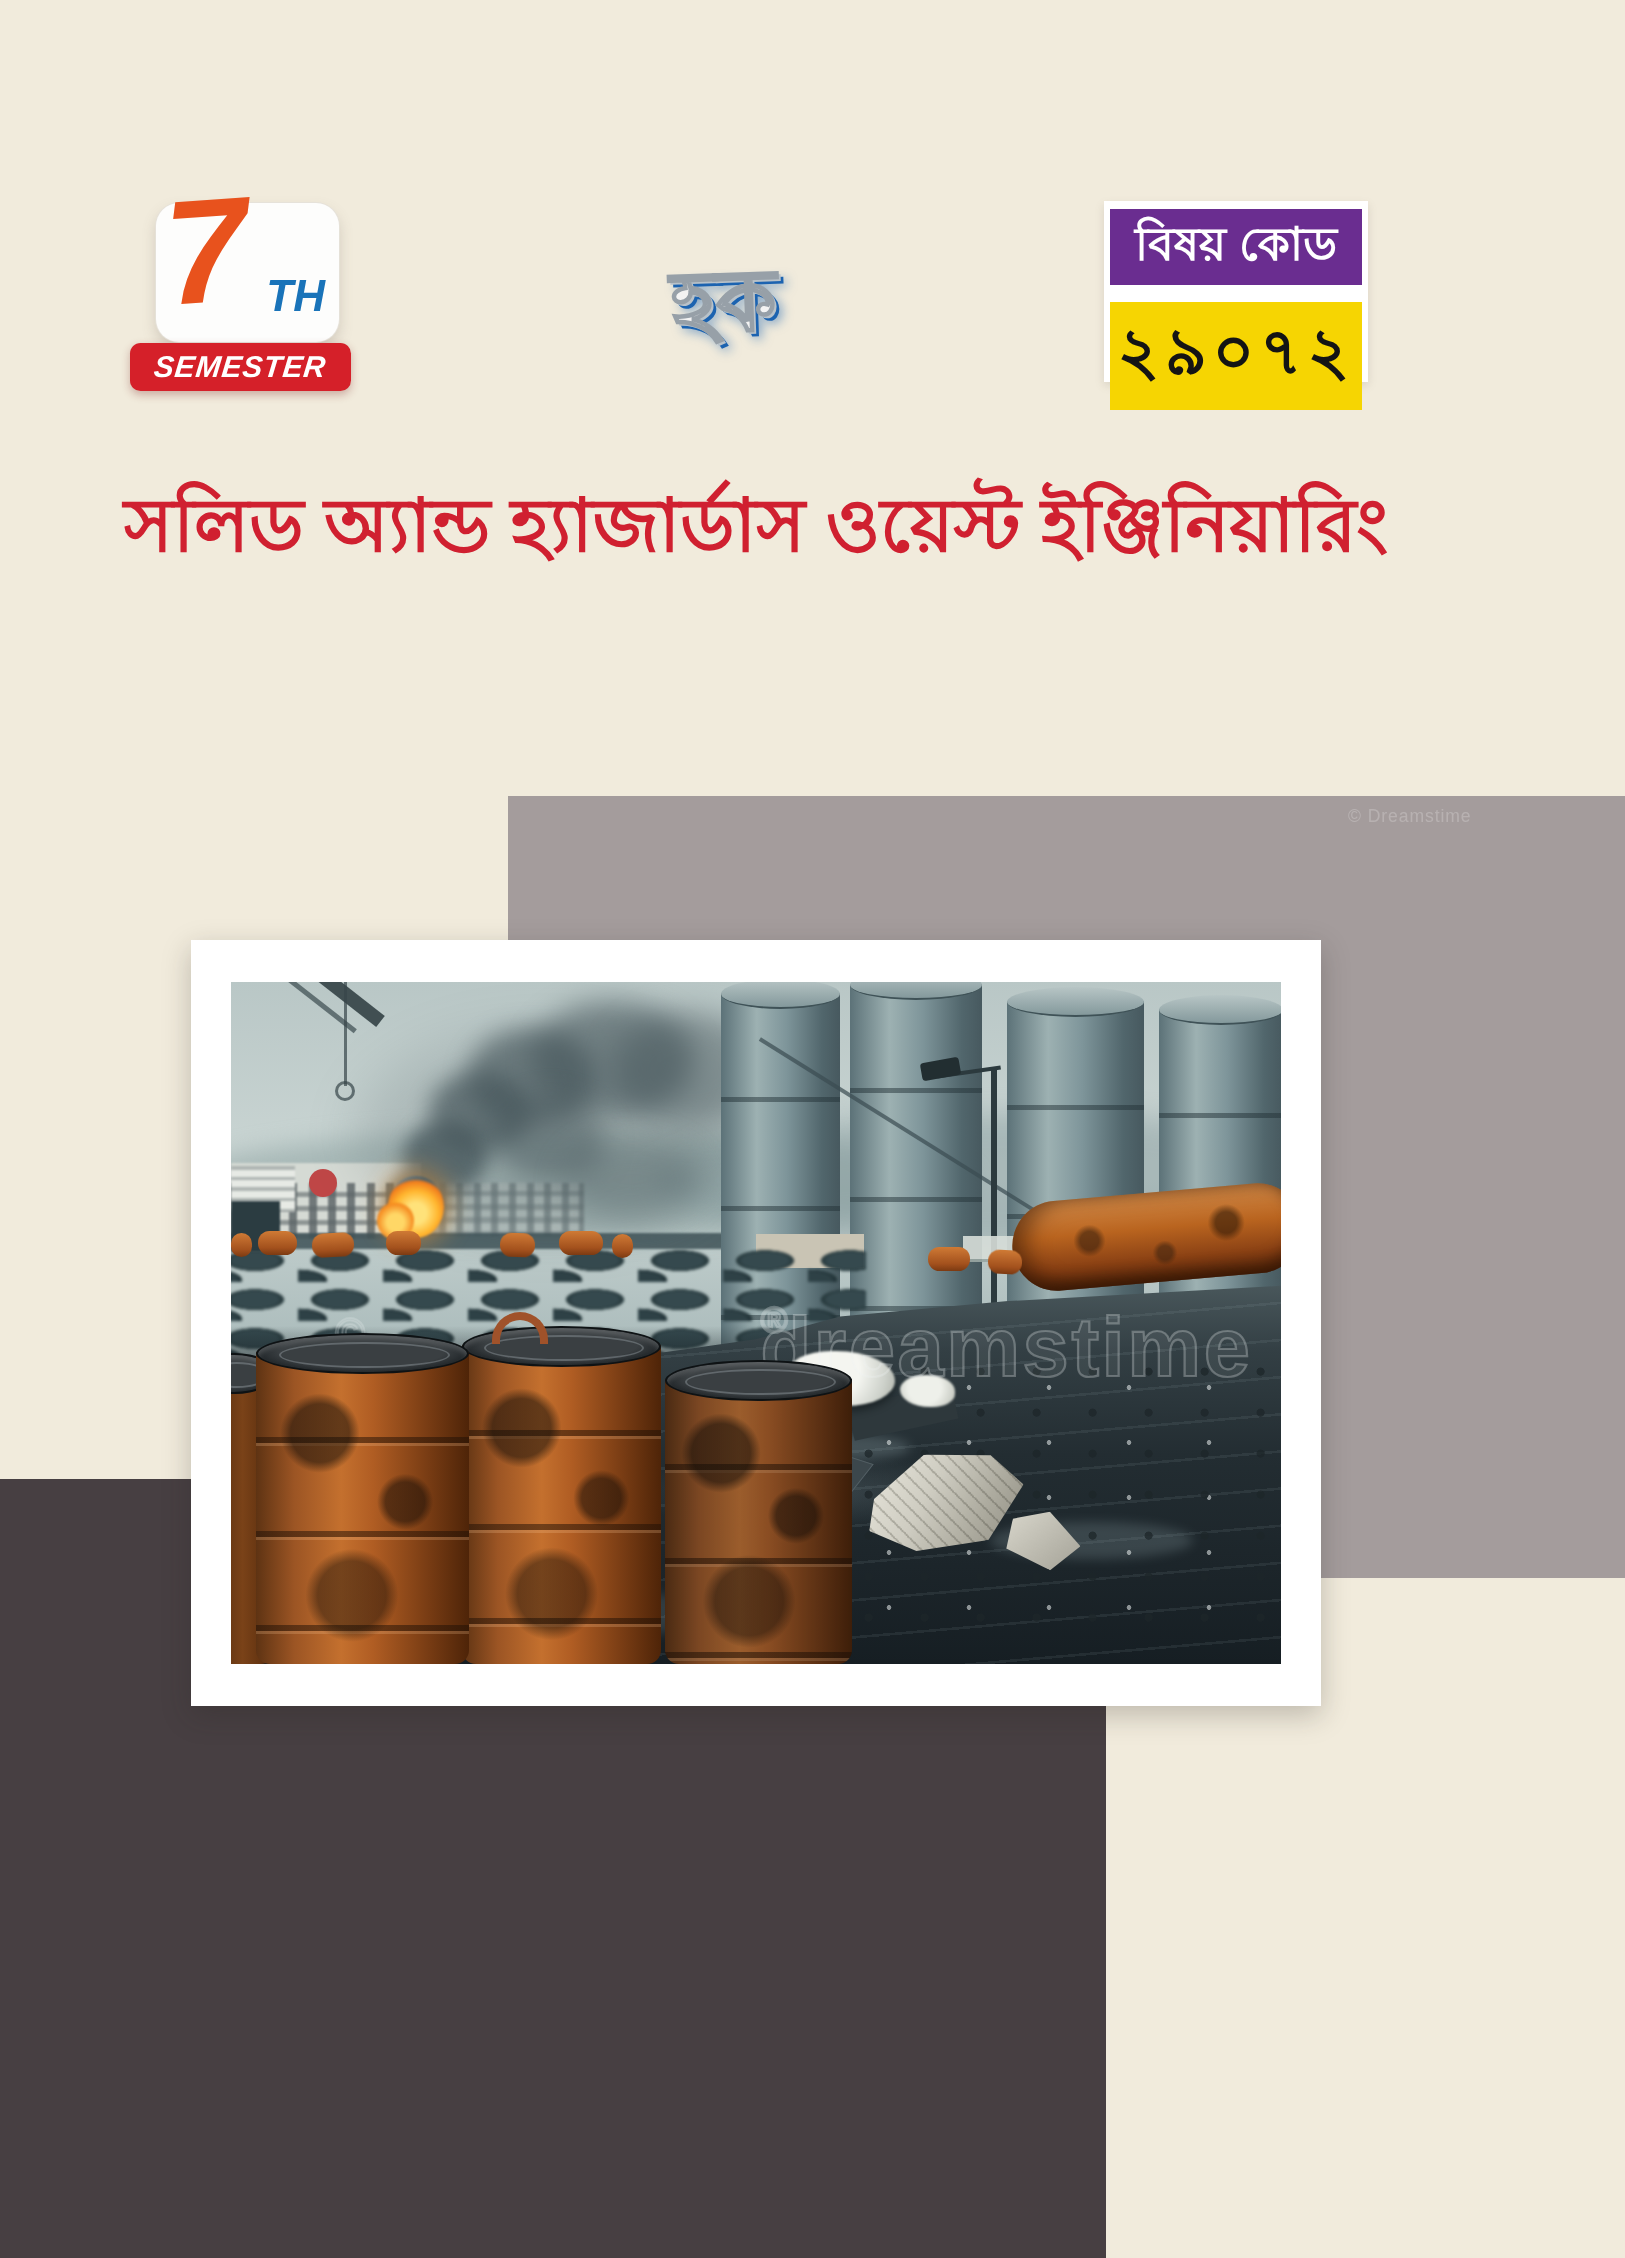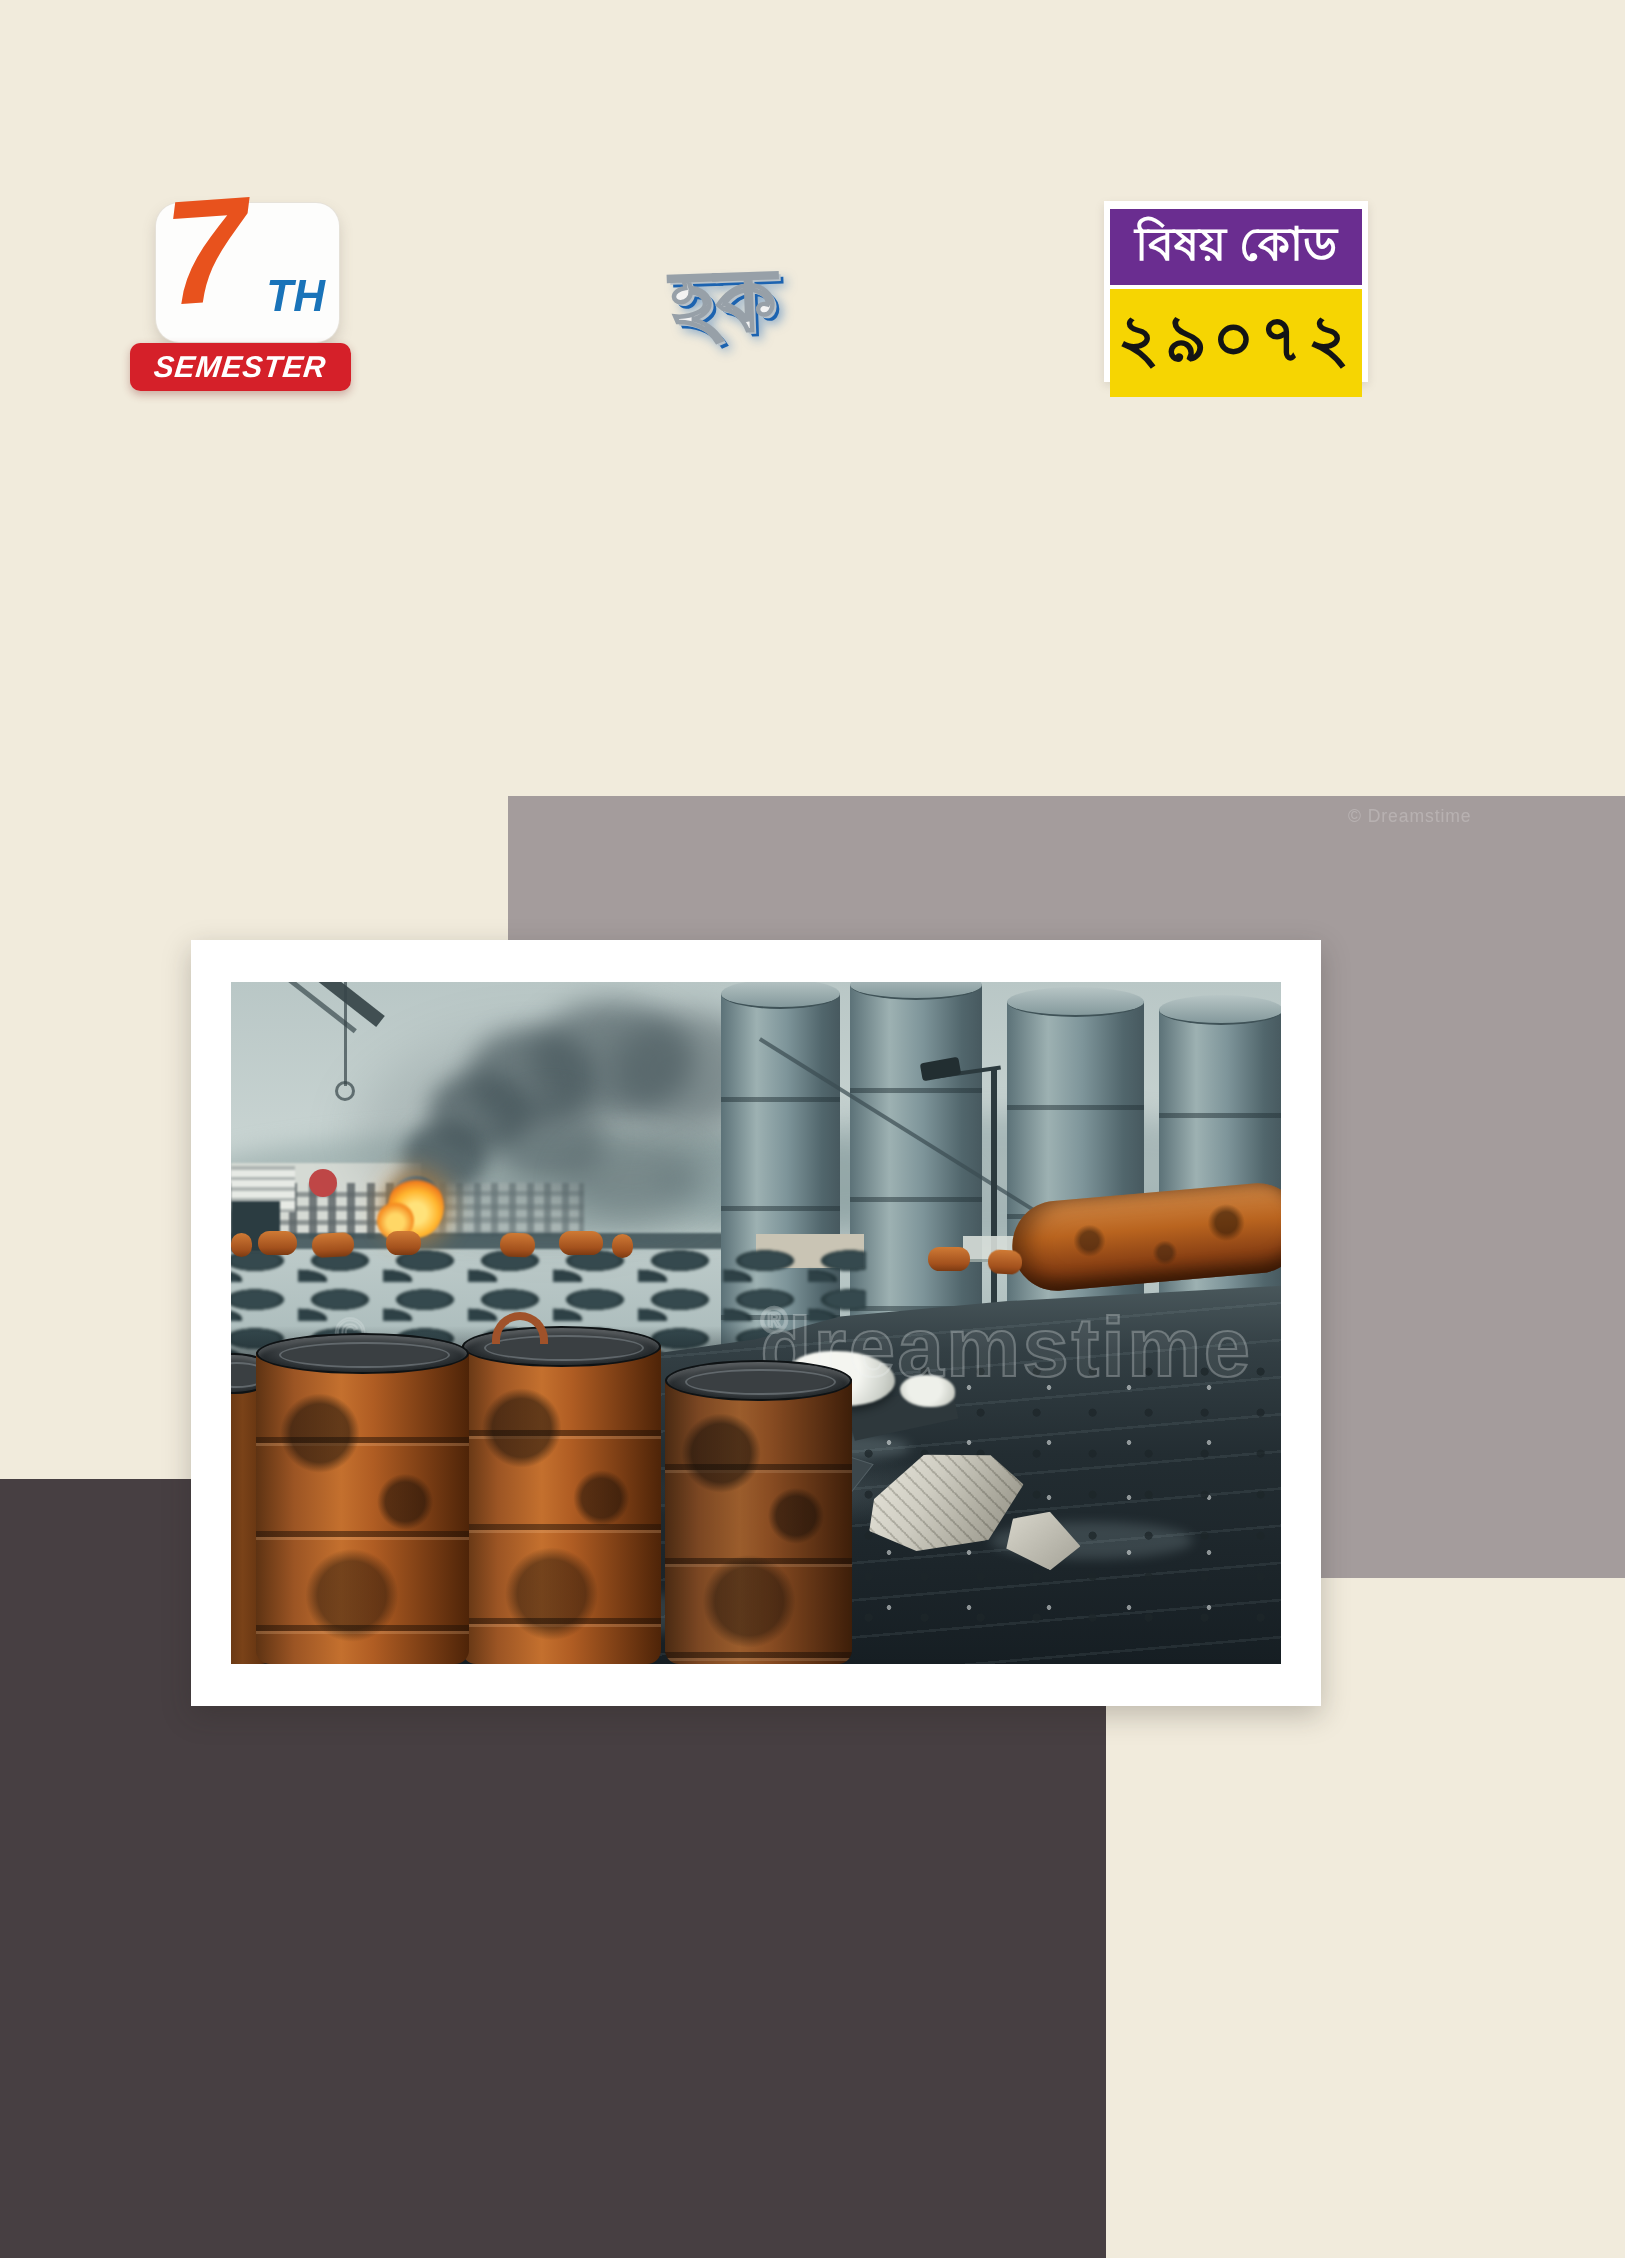--- a/index.html
+++ b/index.html
@@ -25,21 +25,21 @@
   
   .tagline{position:absolute;left:194px;top:206px;width:1059px;text-align:center;font-size:34px;font-weight:600;color:#17140f;white-space:nowrap;}
   .series-row{position:absolute;left:194px;top:261px;width:1059px;display:flex;justify-content:center;align-items:flex-start;gap:16px;}
   .series-brand{font-size:86px;line-height:.95;font-weight:900;color:#f3f3f3;transform:rotate(-2deg);
     -webkit-text-stroke:1.8px #97a0a8;
     text-shadow:2.6px 2.6px 0 #b9c2c9, 5.3px 5.3px 0 #1c63b0, 8px 8px 10.6px rgba(28,99,176,.55);}
   .series-name{margin-top:17.6px;font-size:55px;font-weight:800;color:var(--logo-blue,#2a7ccc);text-shadow:0 2.6px 0 #1a5590;white-space:nowrap;}
 
   
   .code-box{position:absolute;left:1104px;top:201px;width:264px;height:181px;background:#fff;box-shadow:0 3.5px 8.8px rgba(120,110,100,.2);
-    display:flex;flex-direction:column;padding:8px 6.2px;box-sizing:border-box;gap:4px;}
+    display:flex;flex-direction:column;padding:8px 6.2px;box-sizing:border-box;gap:17px;}
   .code-label{flex:0 0 76px;background:var(--purple,#6a2d90);color:#fff;font-size:46px;font-weight:700;display:flex;align-items:center;justify-content:center;}
   .code-value{flex:1;background:var(--yellow,#f6d502);color:#141414;font-size:65px;font-weight:800;letter-spacing:5.3px;display:flex;align-items:center;justify-content:center;}
 
   
   .titles{position:absolute;left:124px;top:483px;width:1147px;text-align:center;}
   .title-bn{font-size:74px;line-height:1.15;font-weight:700;color:var(--title-red,#d02030);white-space:nowrap;}
   .title-en{margin-top:21px;white-space:nowrap;}
   .title-en-inner{display:inline-block;font-size:95px;font-weight:700;letter-spacing:-2.6px;color:var(--title-gray,#534f57);
     transform:scale(.54,1.08);transform-origin:center top;}
 
@@ -207,20 +207,21 @@
   <div class="series-row">
     <div class="series-brand">হক</div>
   </div>
 
   <div class="code-box">
     <div class="code-label">বিষয় কোড</div>
     <div class="code-value">২৯০৭২</div>
   </div>
 
   <div class="titles">
+    <div class="title-bn">সলিড অ্যান্ড হ্যাজার্ডাস ওয়েস্ট ইঞ্জিনিয়ারিং</div>
   </div>
 
   <div class="frame">
     <div class="photo">
       <div class="beam1"></div>
       <div class="beam2"></div>
       <div class="wire"></div>
       <div class="hook"></div>
 
       <div class="mountain1"></div>

